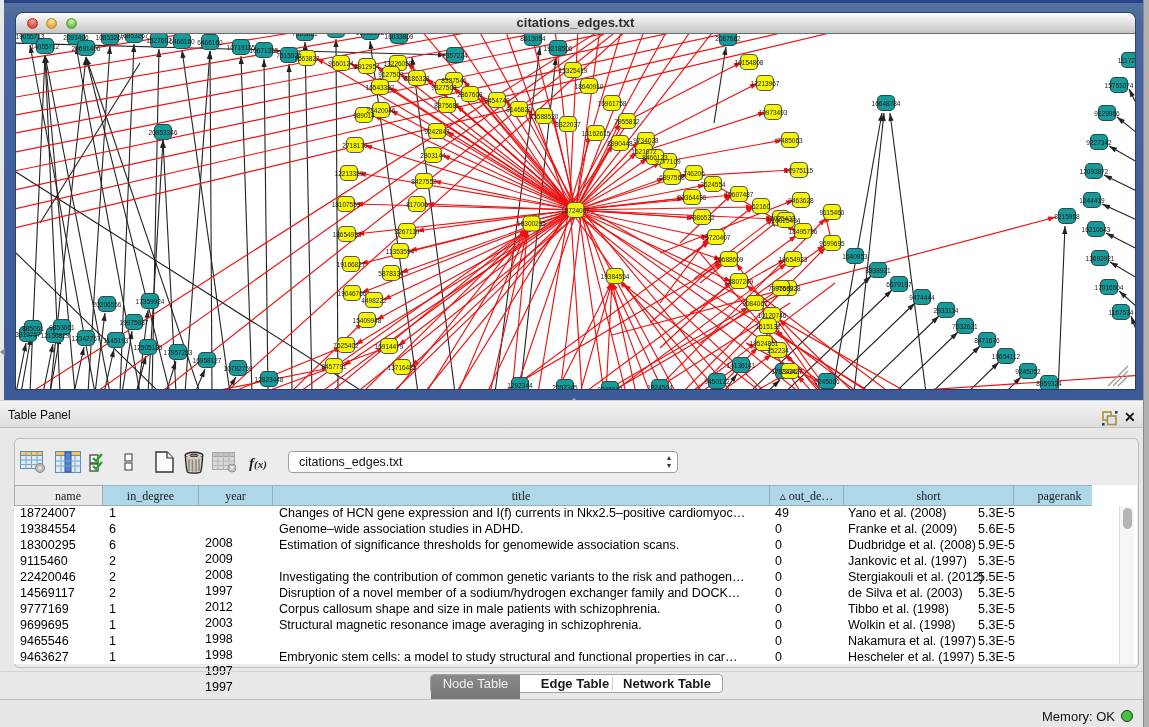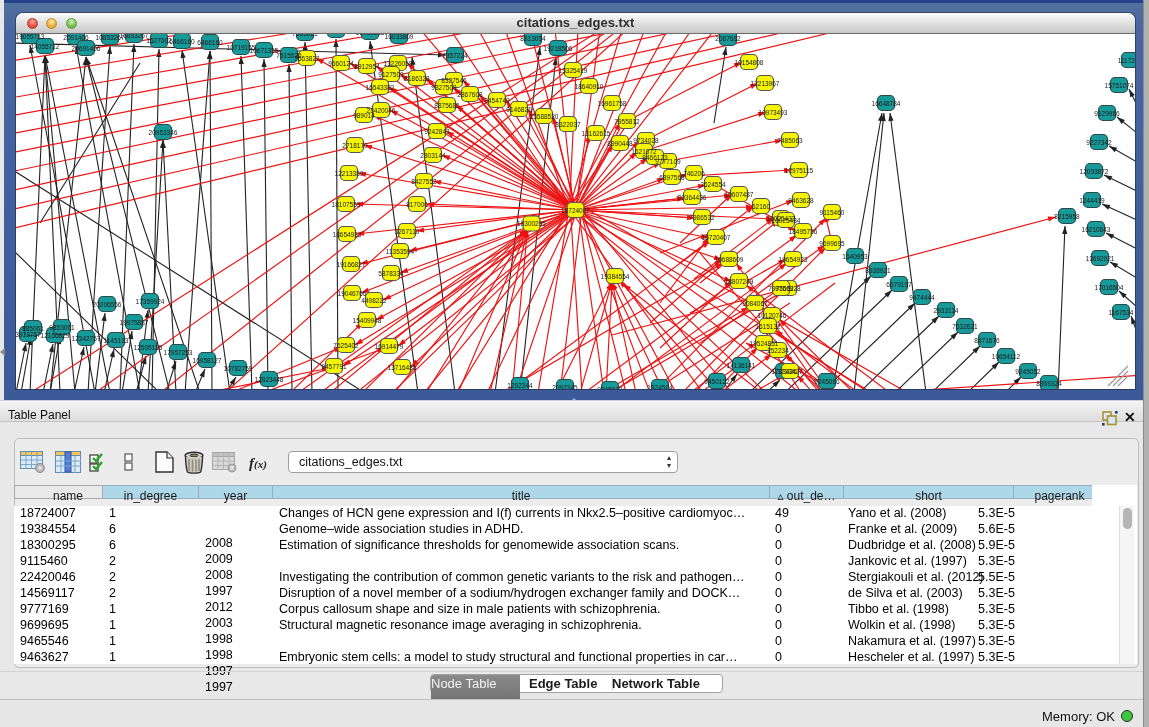--- a/index.html
+++ b/index.html
@@ -14,53 +14,53 @@
   background:linear-gradient(#fdfdfd, #e3e3e3 45%, #cdcdcd 90%, #c4c4c4);
   border-bottom:1px solid #6c6c6c; border-radius:7px 7px 0 0; }
 #titlebar .title { display:block; text-align:center; line-height:20px; font-size:13px; font-weight:bold; color:#2e2e2e; }
 .tl { position:absolute; top:5px; width:11px; height:11px; border-radius:50%; }
 .tl.r { left:11px; background:radial-gradient(circle at 50% 30%, #ff9d96 8%, #e8544a 55%, #d03c30); border:0.5px solid #b73a31;}
 .tl.y { left:30px; background:radial-gradient(circle at 50% 30%, #ffe6a8 8%, #eeb03e 55%, #d99a26); border:0.5px solid #b98a28;}
 .tl.g { left:50px; background:radial-gradient(circle at 50% 30%, #c8f0b0 8%, #7cc254 55%, #5ba23c); border:0.5px solid #5d9e3c;}
 #canvas { position:absolute; left:0; top:21px; width:1119px; height:355px; background:#fff; }
 #splitter-handle { position:absolute; left:570px; top:398px; width:0; height:0;
   border-left:4px solid transparent; border-right:4px solid transparent; border-bottom:4px solid #9daecd; }
-#tpbar { position:absolute; left:0; top:400px; width:1149px; height:22px;
+#tpbar { position:absolute; left:0; top:400px; width:1149px; height:28px;
   background:linear-gradient(#f4f4f4,#e6e6e6 60%,#dedede); border-bottom:1px solid #c2c2c2; border-top:1px solid #cdd2da; }
 #tpbar .lbl { position:absolute; left:8px; top:7px; font-size:12px; color:#111; }
 #tpfloat { position:absolute; left:1102px; top:411px; width:16px; height:15px; }
 #tpclose { position:absolute; left:1124px; top:409px; font-size:14px; font-weight:bold; color:#111; }
 #panel { position:absolute; left:0; top:430px; width:1149px; height:297px; background:#e8e8e8; }
 #container { position:absolute; left:14px; top:438px; width:1125px; height:230px;
   border:1px solid #bdbdbd; border-radius:5px; background:#ececec; }
 #toolbar { position:absolute; left:0; top:0; width:0; height:0; }
 #combo { position:absolute; left:288px; top:451px; width:390px; height:22px; background:#fff;
   border:1px solid #9f9f9f; border-radius:4px; font-size:12.5px; color:#111; line-height:20px; padding-left:10px; }
 #combo .step { position:absolute; right:6px; top:2px; font-size:8px; color:#333; line-height:8px; text-align:center; }
 #thead { position:absolute; left:14px; top:485px; width:1078px; height:21px; font-size:12px; color:#1a1a1a; }
-#thead .h { position:absolute; top:0; height:14px; line-height:21px; text-align:center;
-  background:#aed7e7; border:1px solid #94b0bf; border-left:none; }
+#thead .h { position:absolute; top:0; height:21px; line-height:21px; text-align:center;
+  background:#aed7e7; border:1px solid #94b0bf; border-left:none;font-family:Liberation Serif, serif; }
 #thead .h.first { background:#e9e9e9; border:1px solid #a9a9a9; }
 #tbody { position:absolute; left:14px; top:506px; width:1123px; height:158px; background:#fff; }
 #twhite { position:absolute; left:1092px; top:485px; width:45px; height:21px; background:#fff; border-top:1px solid #fff; }
 .trow { position:absolute; left:14px; width:1080px; height:16px; font-size:12.5px; color:#000; }
 .trow .c { position:absolute; top:0; height:16px; line-height:15px; white-space:nowrap; overflow:hidden; }
 .c.name { left:6px;  width:86px; }
 .c.ind  { left:95px; width:90px; }
 .c.yr   { left:191px;width:70px;margin-top:30px; }
 .c.ti   { left:265px;width:500px; }
 .c.od   { left:761px;width:70px; }
 .c.sh   { left:834px;width:170px; text-align:left; }
 .c.pr   { left:964px;width:95px; }
 #scroll { position:absolute; left:1119px; top:506px; width:15px; height:158px; background:#f5f5f5; border-left:1px solid #dcdcdc; }
 #thumb { position:absolute; left:2.5px; top:2px; width:9px; height:21px; background:#b5b5b5; border-radius:5px; }
 #tabsep { position:absolute; left:0; top:671px; width:1149px; height:1px; background:#d2d2d2; }
 #tabs { position:absolute; left:430px; top:674px; width:293px; height:19px; background:#fff;
   border:1px solid #a2a2a2; border-radius:4px; font-size:13px; }
-#tabs .seg { position:absolute; top:0; height:32px; line-height:17px; color:#1a1a1a; font-weight:bold; }
+#tabs .seg { position:absolute; top:0; height:32px; line-height:17px; text-align:center; color:#1a1a1a; font-weight:bold; }
 #tabs .seg.sel { background:linear-gradient(#8a8a8a,#6e6e6e); color:#f2f2f2; border-radius:3px 0 0 3px; font-weight:normal; }
 #tabs .d { position:absolute; top:2px; width:1px; height:13px; background:#c9c9c9; }
 #status { position:absolute; left:0; top:699px; width:1149px; height:28px; background:#e7e7e7; border-top:1px solid #bfbfbf; }
 #status .mem { position:absolute; right:34px; top:9px; font-size:13px; color:#111; }
 #led { position:absolute; left:1121px; top:710px; width:12px; height:12px; border-radius:50%; background:#3ec63e; border:1.5px solid #2c2c2c; }
 #rightstrip { position:absolute; left:1143px; top:0; width:6px; height:727px; background:#b0b0b0; border-left:1px solid #8a8a8a; }
 #leftarrow { position:absolute; left:0px; top:348px; width:0; height:0;
   border-top:4px solid transparent; border-bottom:4px solid transparent; border-right:5px solid #8a8a8a; }
 .ticon { position:absolute; top:451px; }
 </style></head>

